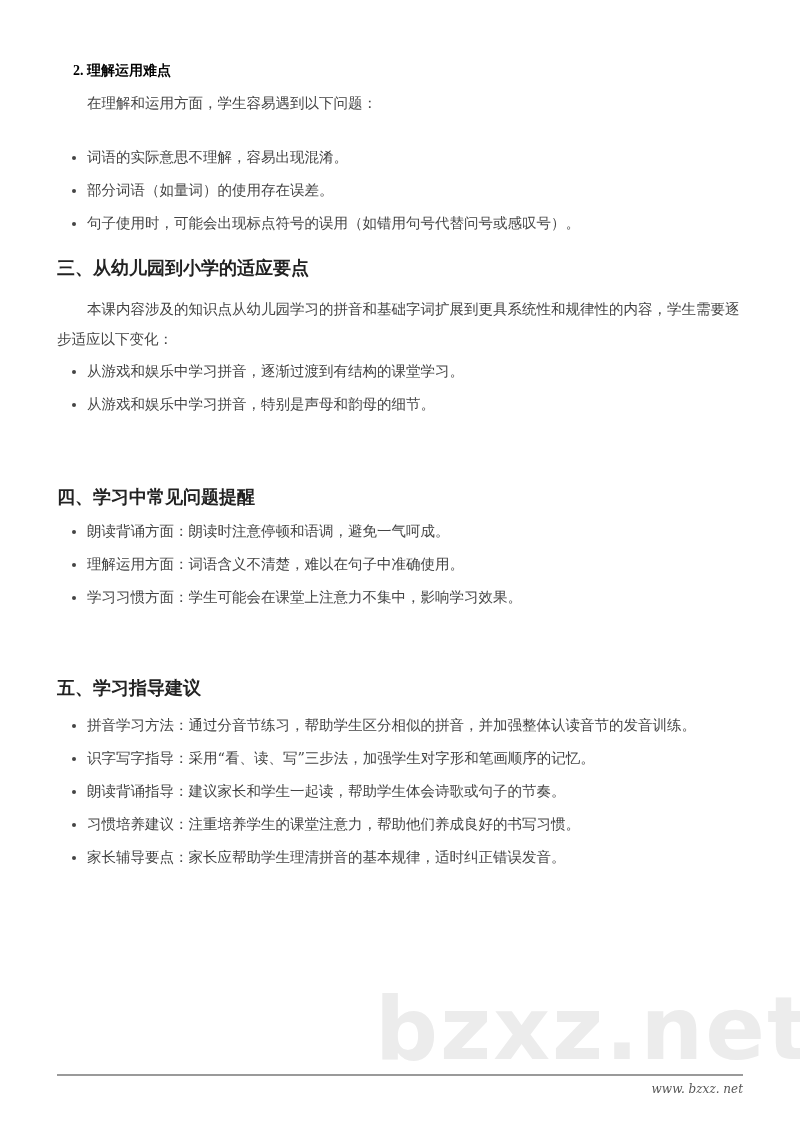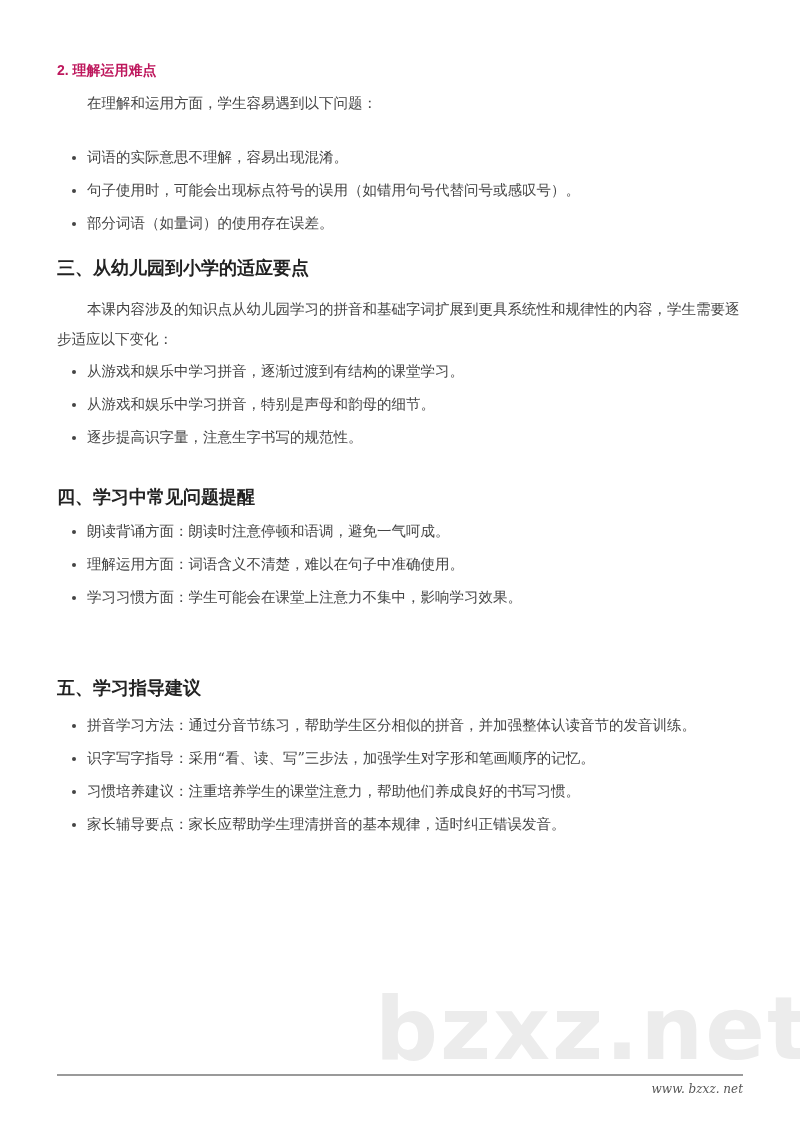--- a/index.html
+++ b/index.html
@@ -1,20 +1,20 @@
 <!DOCTYPE html>
 <html><head>
 <meta charset="utf-8">
 <style>
   html, body { margin: 0; padding: 0; background: #ffffff; }
   body { width: 800px; height: 1130px; position: relative; overflow: hidden;
          font-family: "DejaVu Serif", "Liberation Serif", serif; color: #333; }
   .page { position: absolute; left: 57px; top: 0; width: 686px; }
-  .h-sub { position: absolute; left: 0; font-size: 14px; font-weight: bold; color: #be185d;
-           font-family: Liberation Sans, sans-serif; }
+  .h-sub { position: absolute; left: 16px; font-size: 14px; font-weight: bold; color: #000000;
+           font-family: Liberation Serif, serif; }
   .h-sec { position: absolute; left: 0; font-size: 18px; font-weight: bold; color: #222;
            font-family: "DejaVu Sans", "Liberation Sans", sans-serif; }
   .para { position: absolute; left: 0; width: 686px; font-size: 14.5px; line-height: 30px;
           color: #444; text-indent: 30px; }
   .list { position: absolute; left: 0; width: 686px; margin: 0; padding: 0; list-style: none; }
   .list li { position: relative; padding-left: 30px; font-size: 14.5px; line-height: 27px;
              color: #444; margin-bottom: 6px; }
   .list li::before { content: ""; position: absolute; left: 15px; top: 12px; width: 4px; height: 4px;
                      border-radius: 50%; background: #444; }
   .watermark { position: absolute; left: 375px; top: 985px; font-size: 88px; font-weight: bold;
@@ -26,43 +26,43 @@
 </style>
 </head>
 <body>
 
 <div class="page">
 
   <div class="h-sub" style="top:62px;">2. 理解运用难点</div>
   <div class="para" style="top:88px;">在理解和运用方面，学生容易遇到以下问题：</div>
   <ul class="list" style="top:128px;margin-top:16px;">
     <li>词语的实际意思不理解，容易出现混淆。</li>
+    <li>部分词语（如量词）的使用存在误差。</li>
     <li>句子使用时，可能会出现标点符号的误用（如错用句号代替问号或感叹号）。</li>
-    <li>部分词语（如量词）的使用存在误差。</li>
   </ul>
 
   <div class="h-sec" style="top:256px;">三、从幼儿园到小学的适应要点</div>
   <div class="para" style="top:294px;">本课内容涉及的知识点从幼儿园学习的拼音和基础字词扩展到更具系统性和规律性的内容，学生需要逐步适应以下变化：</div>
   <ul class="list" style="top:358px;">
     <li>从游戏和娱乐中学习拼音，逐渐过渡到有结构的课堂学习。</li>
     <li>从游戏和娱乐中学习拼音，特别是声母和韵母的细节。</li>
-    <li>逐步提高识字量，注意生字书写的规范性。</li>
   </ul>
 
   <div class="h-sec" style="top:485px;">四、学习中常见问题提醒</div>
   <ul class="list" style="top:518px;">
     <li>朗读背诵方面：朗读时注意停顿和语调，避免一气呵成。</li>
     <li>理解运用方面：词语含义不清楚，难以在句子中准确使用。</li>
     <li>学习习惯方面：学生可能会在课堂上注意力不集中，影响学习效果。</li>
   </ul>
 
   <div class="h-sec" style="top:676px;">五、学习指导建议</div>
   <ul class="list" style="top:712px;">
     <li>拼音学习方法：通过分音节练习，帮助学生区分相似的拼音，并加强整体认读音节的发音训练。</li>
     <li>识字写字指导：采用“看、读、写”三步法，加强学生对字形和笔画顺序的记忆。</li>
+    <li>朗读背诵指导：建议家长和学生一起读，帮助学生体会诗歌或句子的节奏。</li>
     <li>习惯培养建议：注重培养学生的课堂注意力，帮助他们养成良好的书写习惯。</li>
     <li>家长辅导要点：家长应帮助学生理清拼音的基本规律，适时纠正错误发音。</li>
   </ul>
 </div>
 
 <div class="watermark">bzxz.net</div>
 <div class="footer-rule"></div>
 <div class="footer-text">www. bzxz. net</div>
 
 </body></html>

